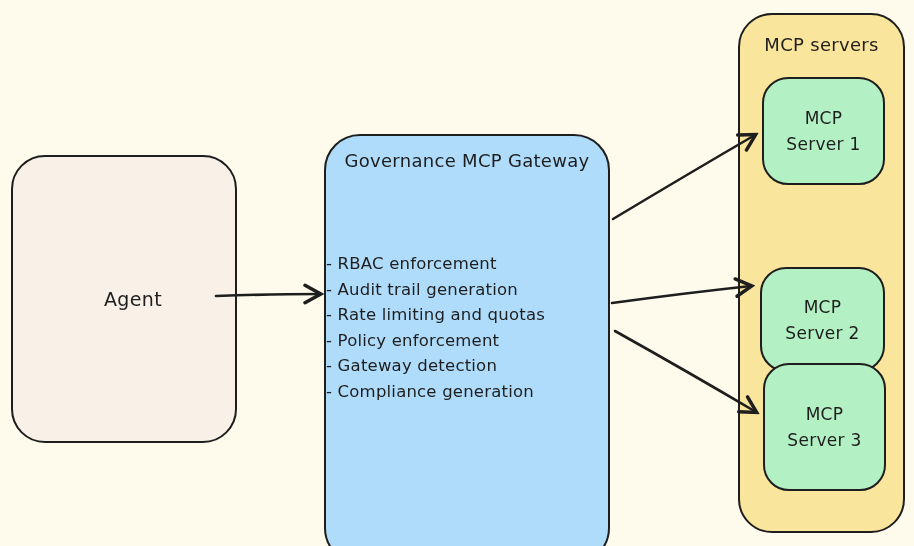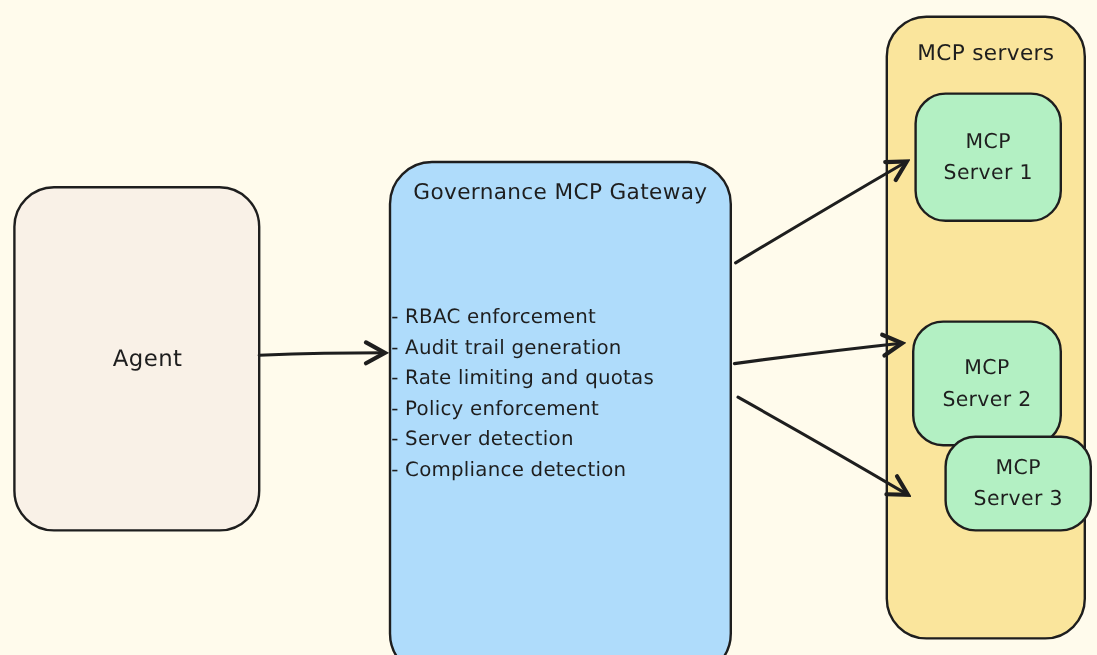--- a/index.html
+++ b/index.html
@@ -13,21 +13,21 @@
   .canvas { position: absolute; inset: 0; width: 914px; height: 546px; }
 
   .node {
     position: absolute;
     border: 2.5px solid var(--stroke, #1E1E1E);
     color: var(--stroke, #1E1E1E);
     padding-left: 18px;
   }
 
   .agent-node {
-    left: 11px; top: 155px; width: 206px; height: 288px;
+    left: 11px; top: 155px; width: 226px; height: 288px;
     background: var(--agent-fill, #F9F1E7);
     border-radius: 34px;
     display: flex; align-items: center; justify-content: center;
     font-size: 19px; letter-spacing: 0.4px;
   }
 
   .gateway-node {
     left: 324px; top: 134px; width: 286px; height: 430px;
     background: var(--gateway-fill, #AFDCFB);
     border-radius: 36px;
@@ -58,21 +58,21 @@
     border: 2.5px solid var(--stroke, #1E1E1E);
     border-radius: 26px;
     display: flex; align-items: center; justify-content: center;
     text-align: center;
   }
   .server-node .server-label {
     width: 92px; font-size: 17px; line-height: 26px; letter-spacing: 0.3px;
   }
   .server-1 { left: 22px; top: 62px;  width: 123px; height: 108px; }
   .server-2 { left: 20px; top: 214px; width: 125px; height: 105px; margin-top: 38px; }
-  .server-3 { left: 23px; top: 348px; width: 123px; height: 80px; margin-left: 24px; }
+  .server-3 { left: 23px; top: 348px; width: 123px; height: 128px; }
 
   svg.arrows { position: absolute; inset: 0; pointer-events: none; }
   svg.arrows path.link {
     fill: none;
     stroke: var(--stroke, #1E1E1E);
     stroke-width: 2.6;
     stroke-linecap: round;
   }
 </style>
 </head>
@@ -84,22 +84,22 @@
     <span>Agent</span>
   </div>
 
   <div class="node gateway-node">
     <div class="gateway-title">Governance MCP Gateway</div>
     <div class="gateway-list">
       <div>- RBAC enforcement</div>
       <div>- Audit trail generation</div>
       <div>- Rate limiting and quotas</div>
       <div>- Policy enforcement</div>
-      <div>- Server detection</div>
-      <div>- Compliance detection</div>
+      <div>- Gateway detection</div>
+      <div>- Compliance generation</div>
     </div>
   </div>
 
   <div class="node servers-group">
     <div class="servers-group-title">MCP servers</div>
 
     <div class="server-node server-1">
       <span class="server-label">MCP Server 1</span>
     </div>
     <div class="server-node server-2">

